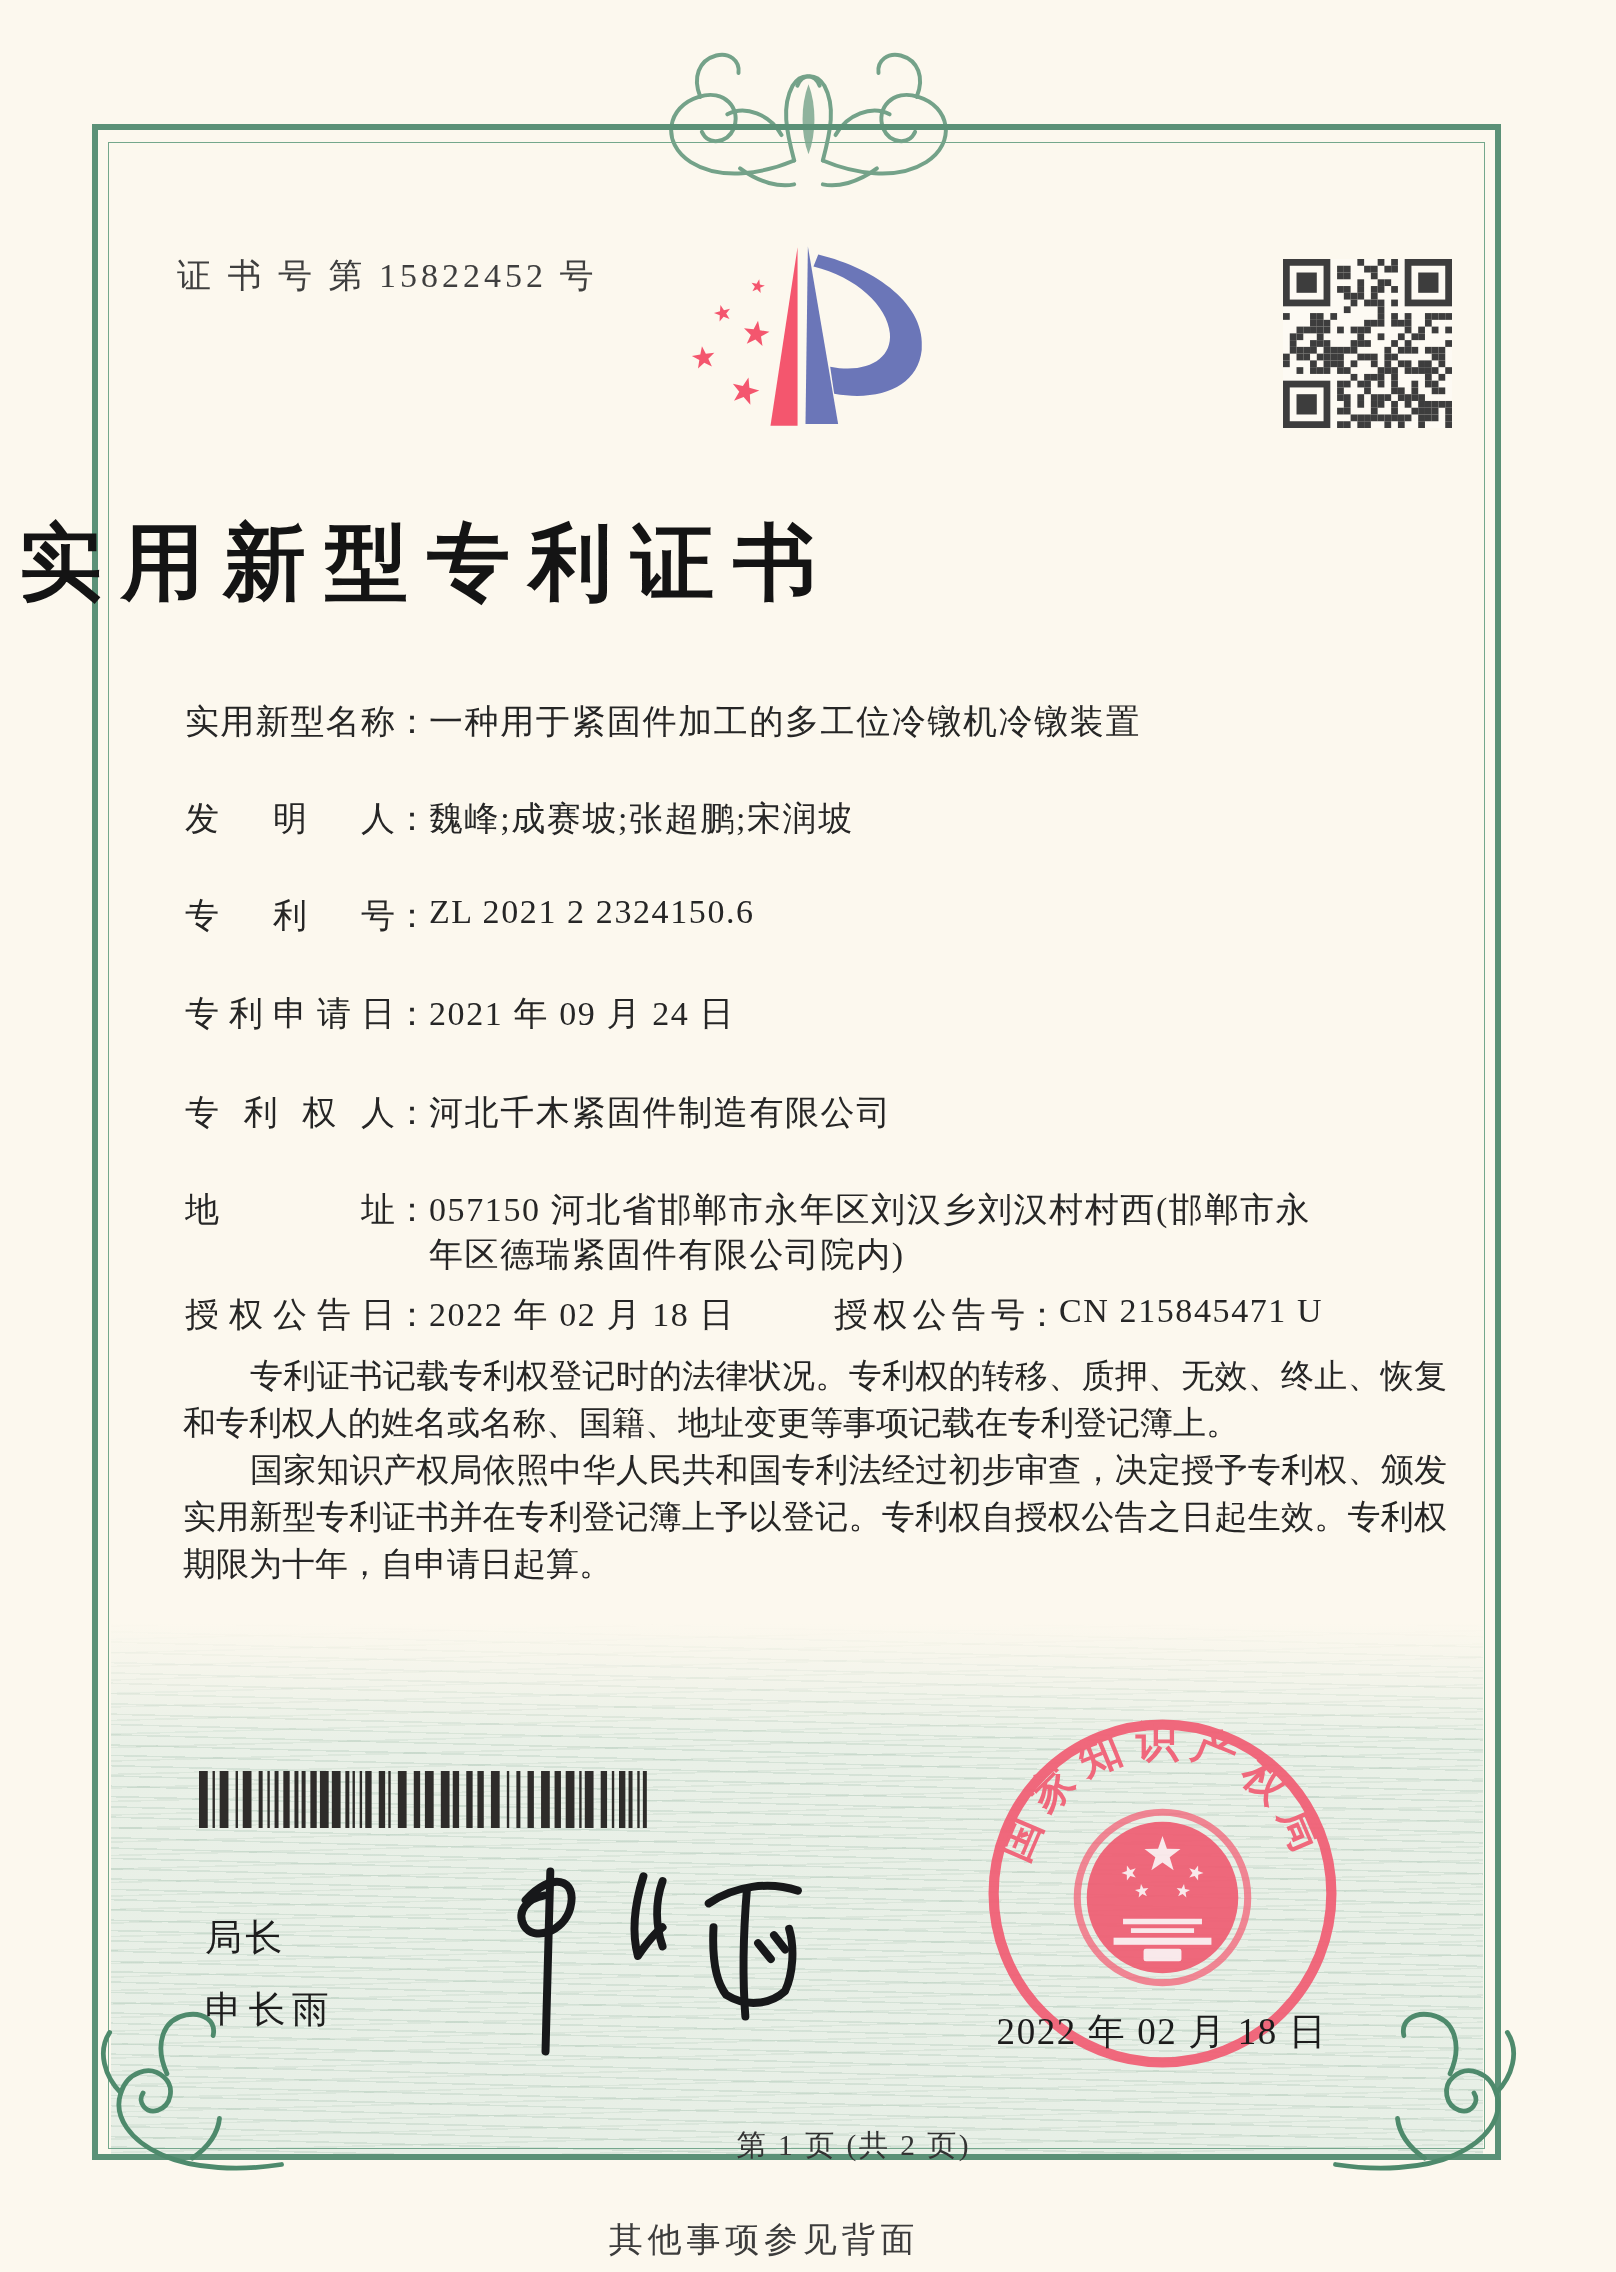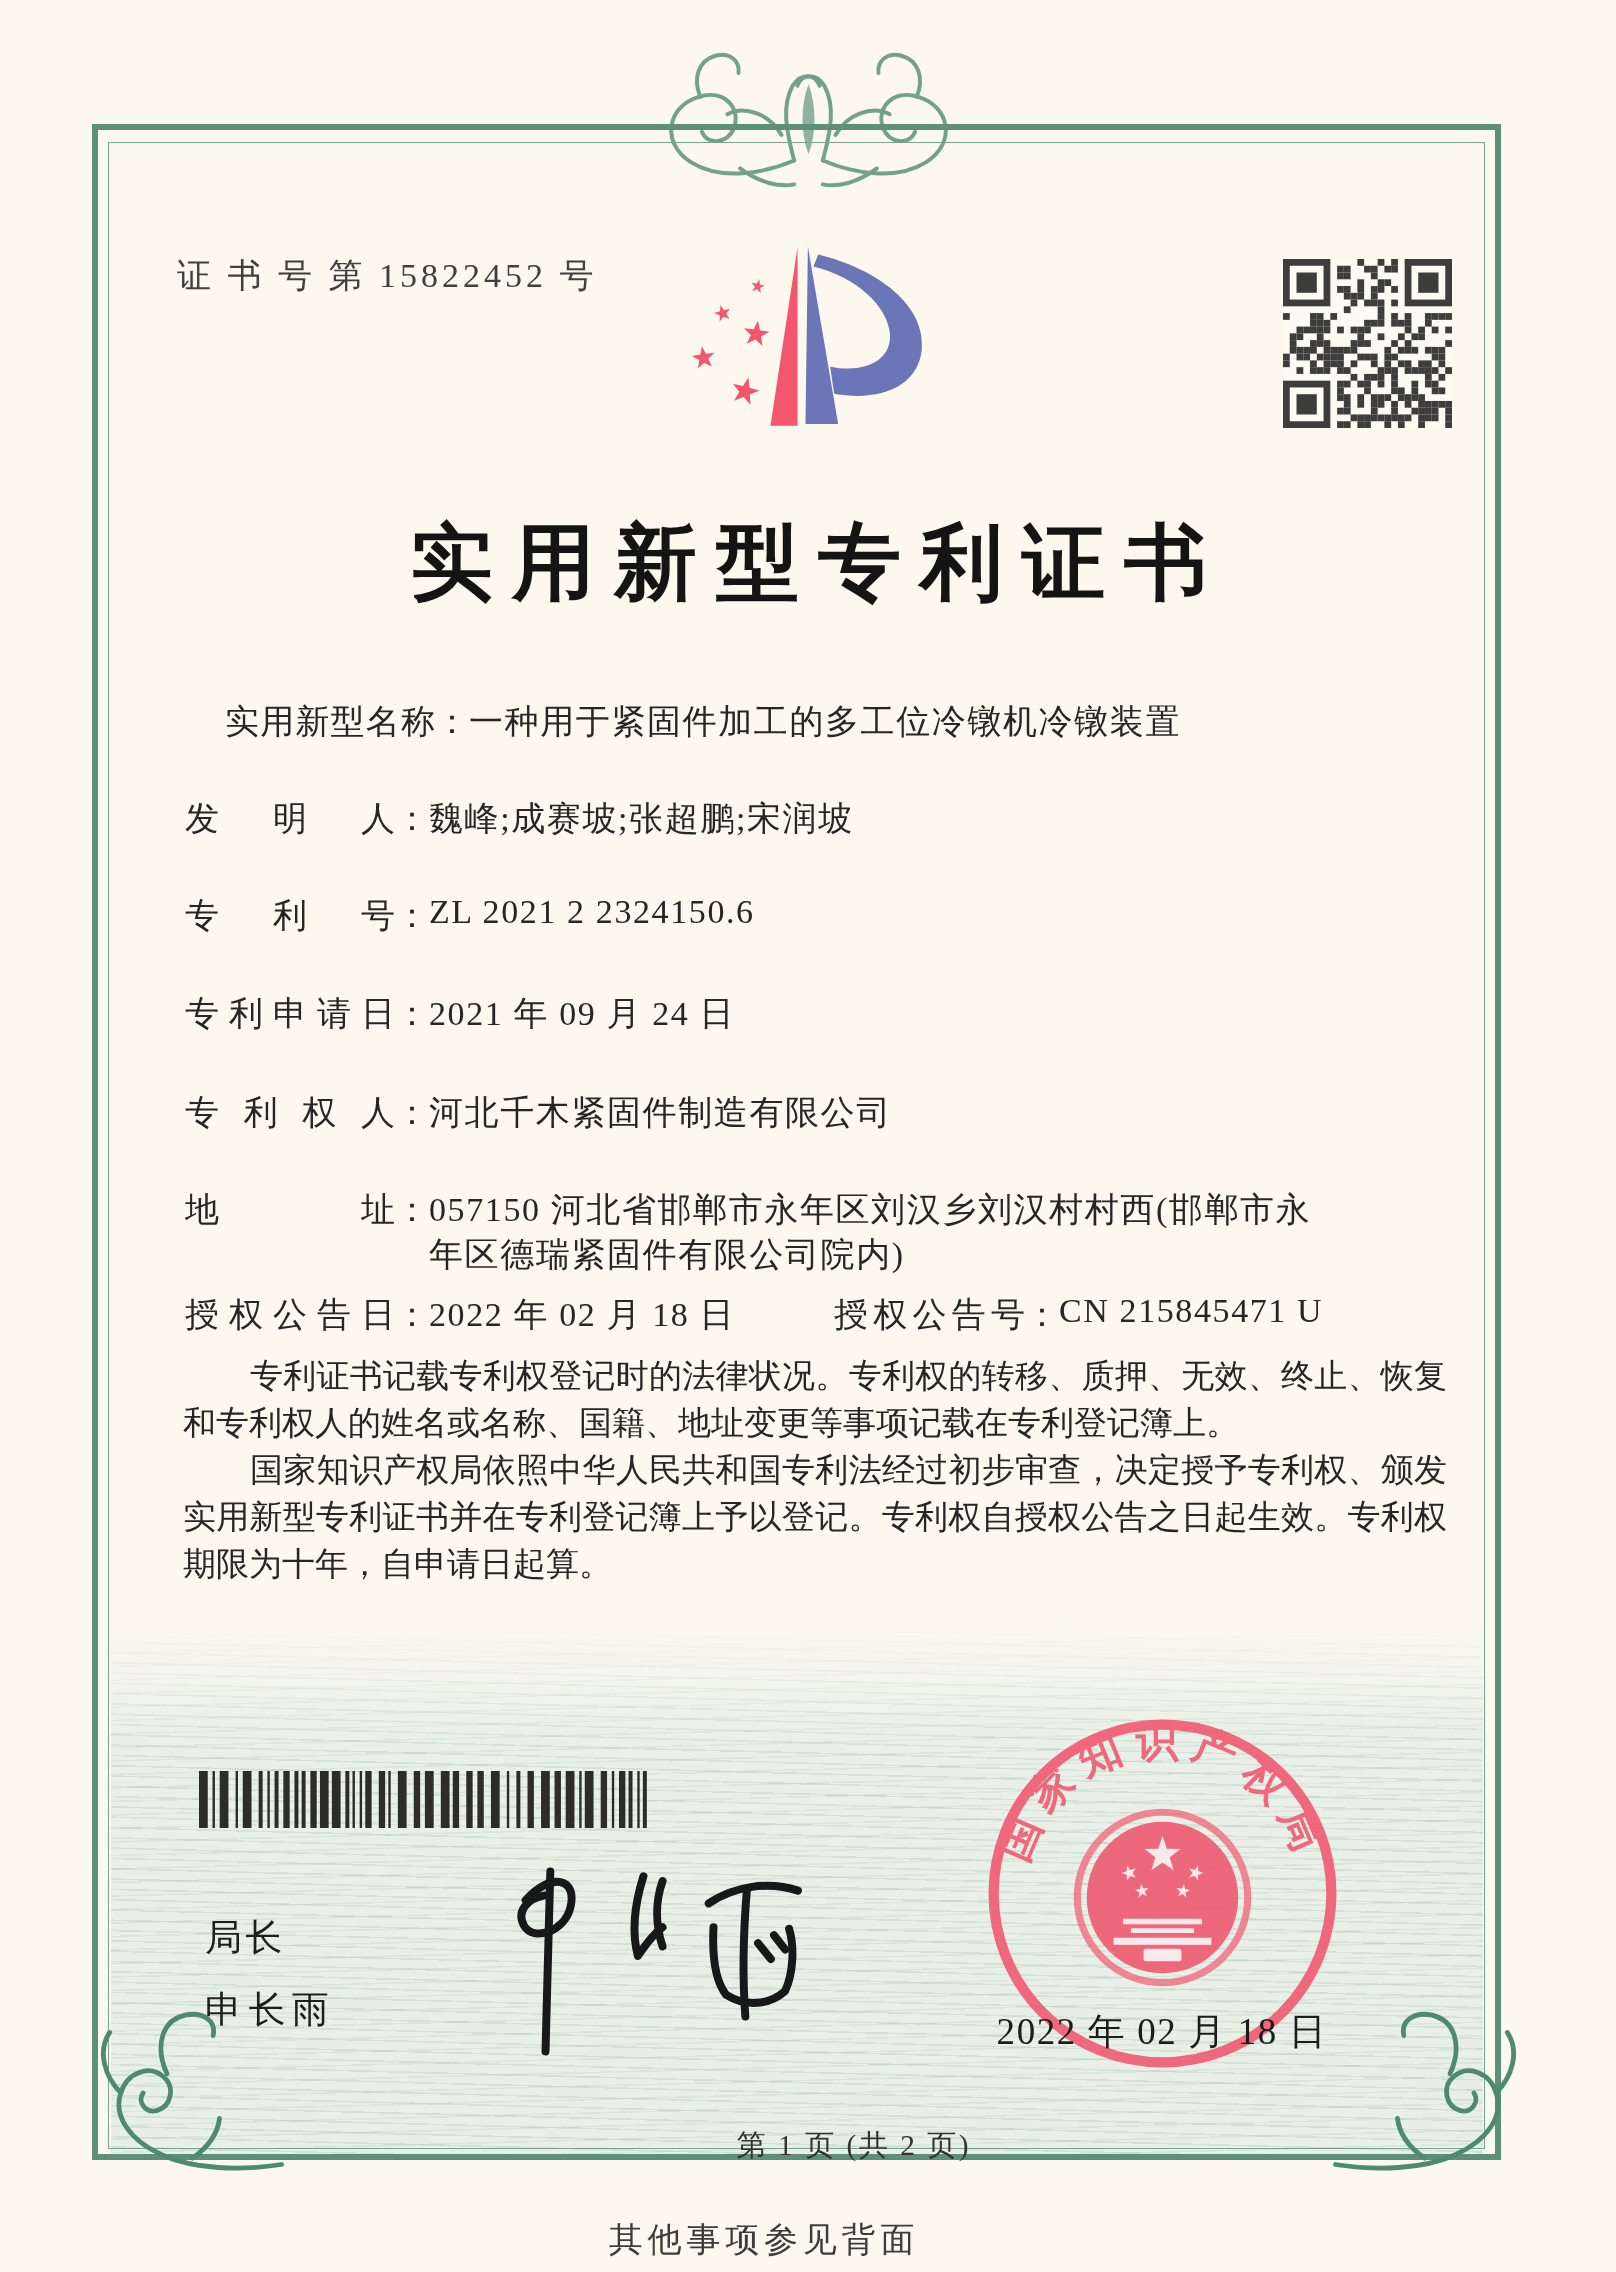--- a/index.html
+++ b/index.html
@@ -18,21 +18,21 @@
            background:linear-gradient(180deg, rgba(233,240,231,0) 0px, #e9f0e7 119px, #e7efe6 100%);}
   .texture:after{content:"";position:absolute;inset:0;
            background:
              repeating-linear-gradient(1.5deg, rgba(110,155,128,0.16) 0 1.6px, transparent 1.6px 10.3px),
              repeating-linear-gradient(-1.5deg, rgba(110,155,128,0.10) 0 1.6px, transparent 1.6px 13.5px);
            -webkit-mask-image:linear-gradient(180deg,transparent 0,#000 127px);
                    mask-image:linear-gradient(180deg,transparent 0,#000 127px);}
 
   .cert-no{position:absolute;left:177px;top:253px;font-size:34px;letter-spacing:4px;color:#3f3f3f;}
 
-  .title{position:absolute;left:0;right:0;top:508px;text-align:center;
+  .title{position:absolute;left:0;right:0;top:508px;text-align:left;
          font-size:83px;font-weight:bold;letter-spacing:19px;text-indent:19px;color:#141414;}
 
   .row{position:absolute;left:185px;font-size:34px;white-space:nowrap;display:flex;color:#262626;}
   .flabel{display:inline-block;width:210px;text-align:justify;text-align-last:justify;}
   .fcolon{display:inline-block;}
   .fvalue{letter-spacing:1.6px;}
   .fvalue .vline{display:block;}
 
   .paras{position:absolute;left:183px;top:1353px;width:1264px;font-size:33px;
          line-height:47px;text-align:justify;color:#262626;}
@@ -340,21 +340,21 @@
       <rect x="162" y="0" width="63" height="63" fill="#3d3d3d"></rect>
       <rect x="171" y="9" width="45" height="45" fill="#fdfaf3"></rect>
       <rect x="180" y="18" width="27" height="27" fill="#3d3d3d"></rect>
       <rect x="0" y="162" width="63" height="63" fill="#3d3d3d"></rect>
       <rect x="9" y="171" width="45" height="45" fill="#fdfaf3"></rect>
       <rect x="18" y="180" width="27" height="27" fill="#3d3d3d"></rect>
     </svg>
 
   <div class="title">实用新型专利证书</div>
 
-  <div class="row" style="top:699px;margin-left:40px;">
+  <div class="row" style="top:699px;">
     <span class="flabel">实用新型名称</span>
       <span class="fcolon">：</span>
       <span class="fvalue">一种用于紧固件加工的多工位冷镦机冷镦装置</span>
   </div>
 
   <div class="row" style="top:796px;">
     <span class="flabel">发明人</span>
       <span class="fcolon">：</span>
       <span class="fvalue">魏峰;成赛坡;张超鹏;宋润坡</span>
   </div>

